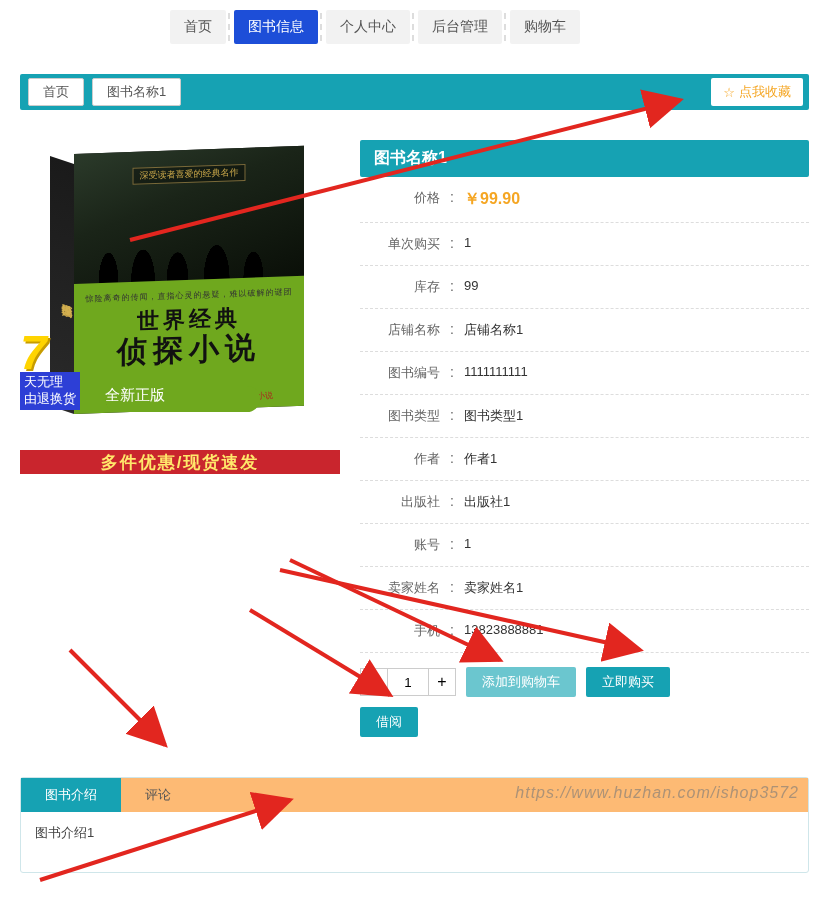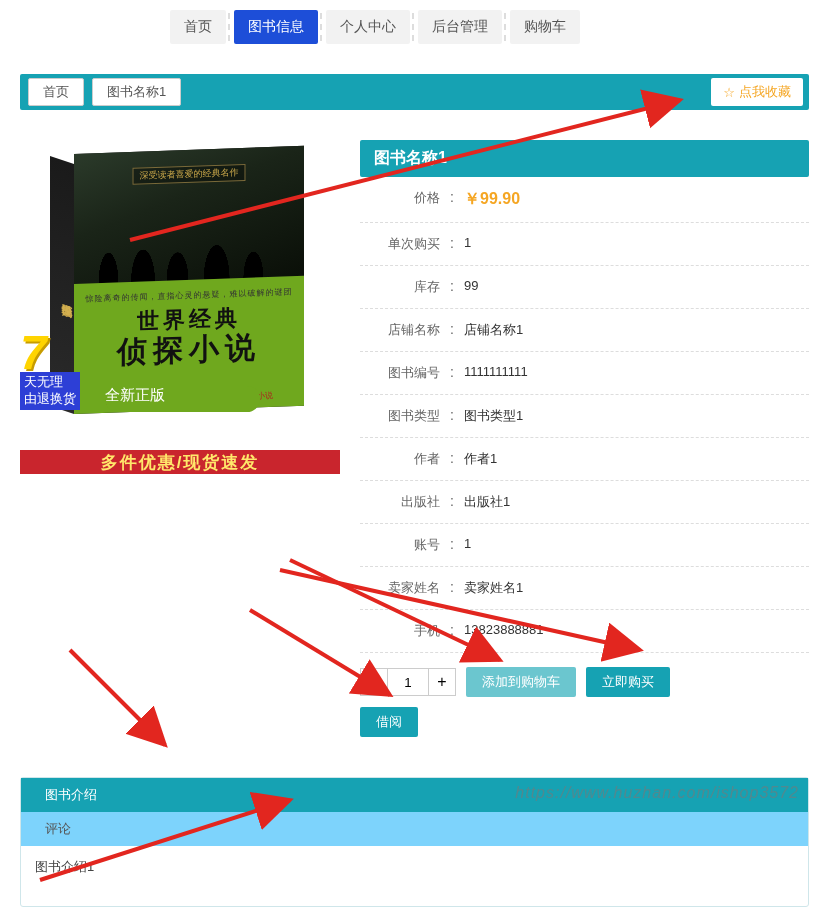--- a/index.html
+++ b/index.html
@@ -62,21 +62,21 @@
 .qty { display: flex; }
 .qty button { width: 28px; height: 28px; border: 1px solid #ccc; background: #fff; cursor: pointer; font-size: 16px; }
 .qty input { width: 40px; height: 28px; border: 1px solid #ccc; border-left: none; border-right: none; text-align: center; }
 .btn { height: 30px; padding: 0 16px; border: none; color: #fff; cursor: pointer; font-size: 13px; border-radius: 2px; }
 .btn-cart { background: #6bc6cf; }
 .btn-buy { background: #16a2b3; }
 .btn-borrow { background: #16a2b3; margin-top: 10px; }
 
 
 .tabs-wrap { margin: 20px 20px; border: 1px solid #cfe6ea; border-radius: 3px; }
-.tabs-head { display: flex; background: #7dd3fc; flex-direction: column; }
+.tabs-head { display: flex; background: #fdba74; }
 .tab { padding: 8px 24px; cursor: pointer; color: #555; font-size: 13px; }
 .tab.active { background: #16a2b3; color: #fff; }
 .tab-body { padding: 12px 14px; min-height: 60px; font-size: 13px; color: #444; }
 
 
 .arrow { position: absolute; pointer-events: none; }
 
 
 .watermark { position: absolute; right: 30px; bottom: 110px; color: rgba(120,120,120,.6); font-size: 16px; font-family: Liberation Sans, sans-serif; font-style: italic; letter-spacing: 1px; }
 </style>

